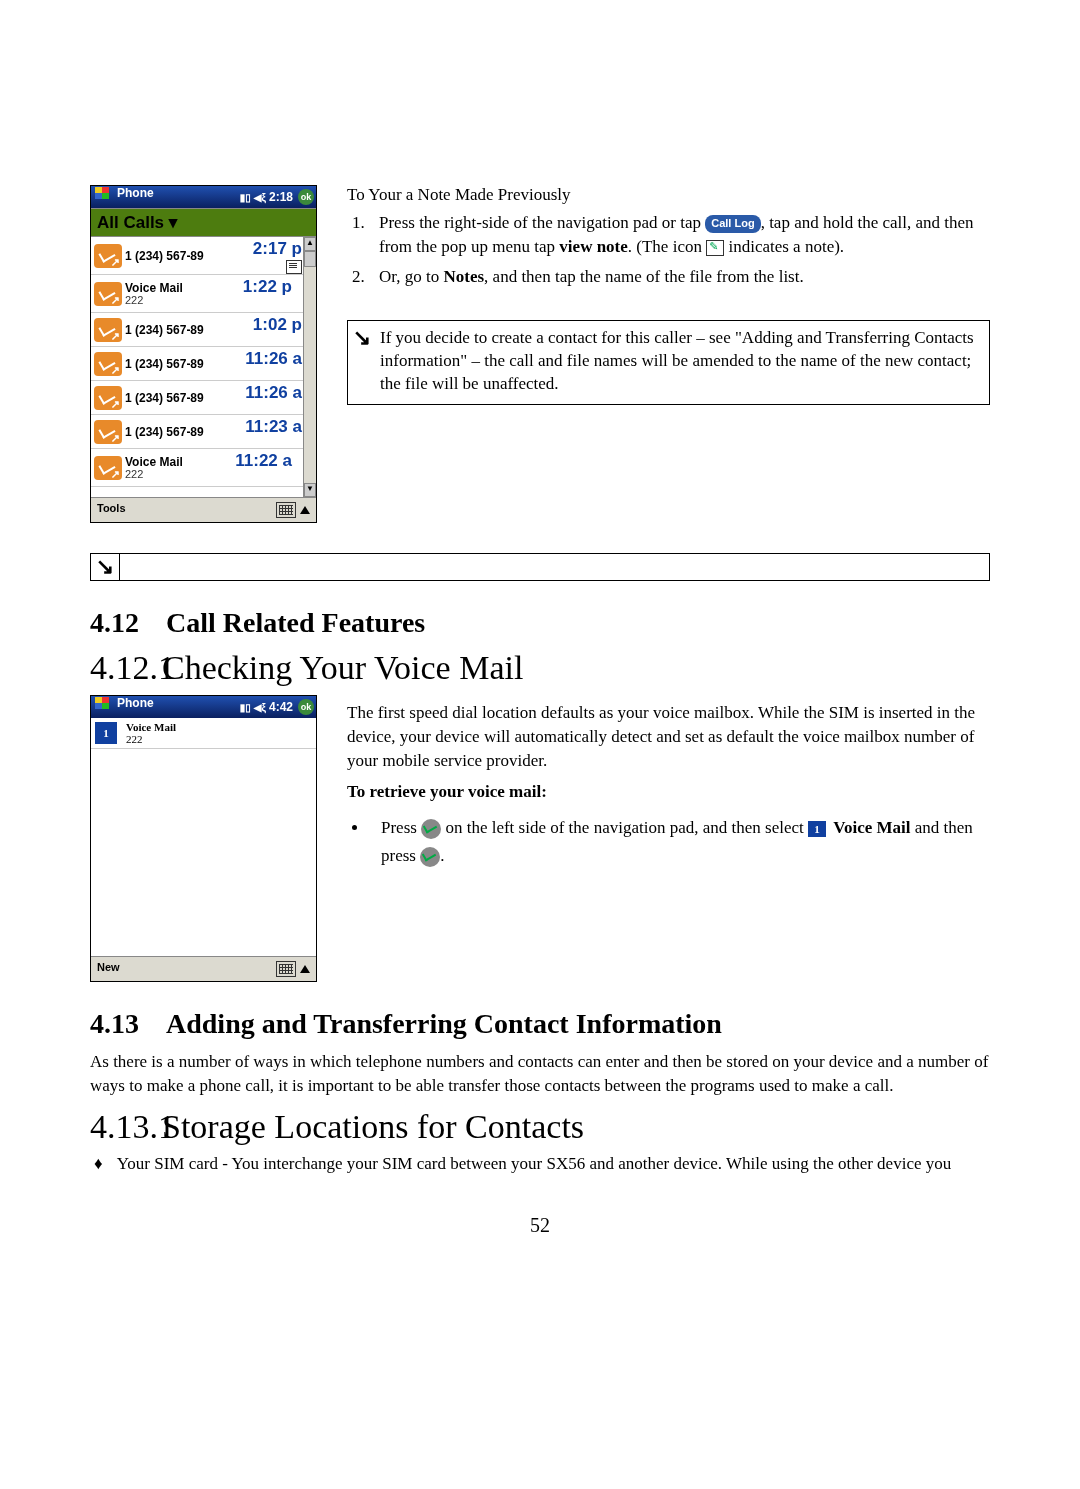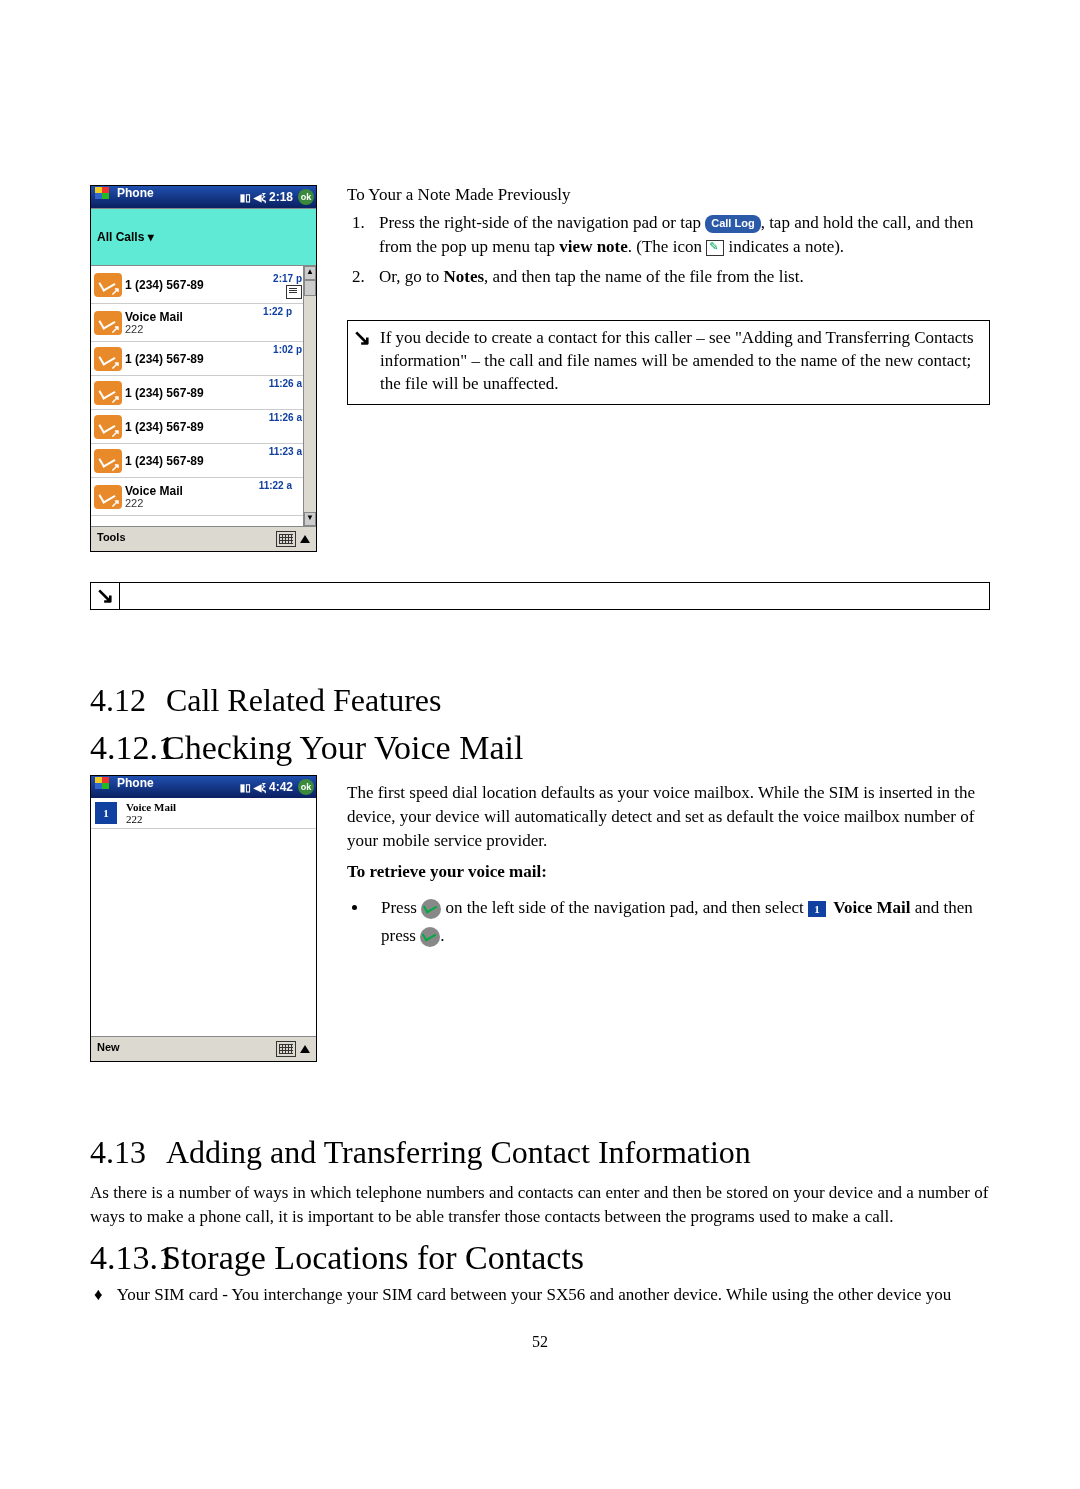--- a/index.html
+++ b/index.html
@@ -6,64 +6,64 @@
   .page{padding:185px 90px 40px 90px}
   .cols{display:flex;gap:30px}
   .scr{width:225px;flex:none;border:1px solid #000}
   .titlebar{background:#1a3a8a;background:linear-gradient(#2050b0,#0a2060);color:#fff;display:flex;height:22px;font-family:Tahoma,Arial,sans-serif;font-size:12px;font-weight:bold}
   .win-icon{width:20px;height:16px;margin:0 3px;position:relative}
   .win-icon::before{content:"";position:absolute;width:14px;height:12px;background:conic-gradient(#e33 0 25%,#2b2 0 50%,#36c 0 75%,#ec2 0);top:1px;left:1px}
   .tbar-time{margin-left:auto;display:flex;align-items:center;gap:3px}
   .sig{font-size:10px}
   .spk{font-size:10px}
   .okb{width:16px;height:16px;border-radius:50%;background:#3b8a3b;color:#fff;font-size:9px;font-weight:bold;display:flex;align-items:center;justify-content:center;margin:0 2px}
-  .subbar{background:#5eead4;font-family:Tahoma,Arial,sans-serif;font-size:12px;font-weight:bold;padding:21px 6px;border-top:1px solid #888;border-bottom:1px solid #888}
+  .subbar{background:#4d7c0f;font-family:Tahoma,Arial,sans-serif;font-size:17px;font-weight:bold;padding:3px 6px;border-top:1px solid #888;border-bottom:1px solid #888}
   .clist{height:260px;overflow:hidden;position:relative}
   .row{display:flex;align-items:center;border-bottom:1px solid #ccc;font-family:Tahoma,Arial,sans-serif;font-size:12px;font-weight:bold;height:33px}
   .row.tall{height:37px}
   .cicon{width:28px;height:24px;background:#e88a2a;border-radius:4px;margin:0 3px;position:relative;flex:none}
   .cicon::before{content:"";position:absolute;width:12px;height:8px;border:2px solid #fff;border-top:none;border-right:none;transform:rotate(-30deg);top:6px;left:6px}
   .cicon::after{content:"↗";color:#fff;position:absolute;font-size:11px;right:2px;bottom:-1px}
   .cname{flex:1;line-height:1}
   .sub{font-size:11px;font-weight:normal;color:#333}
-  .ctime{color:#1040a0;font-size:10px;white-space:nowrap;align-self:flex-start;padding-top:2px}
+  .ctime{color:#1040a0;font-size:17px;white-space:nowrap;align-self:flex-start;padding-top:2px}
   .noteico{width:14px;height:12px;border:1px solid #333;margin-top:1px;position:relative}
   .noteico::before{content:"";position:absolute;top:2px;left:2px;width:8px;height:1px;background:#333;box-shadow:0 2px #333,0 4px #333}
   .sbar{position:absolute;right:0;top:0;bottom:0;width:12px;background:#dcdad0;border-left:1px solid #888;display:flex;flex-direction:column}
   .sbbtn{height:12px;background:#ccc;border:1px solid #888;font-size:8px;text-align:center;line-height:10px}
   .sthumb{height:14px;background:#ccc;border:1px solid #888;margin-top:0}
   .strack{flex:1}
   .menubar{background:#dcdad0;font-family:Tahoma,Arial,sans-serif;font-size:11px;font-weight:bold;padding:4px 6px;border-top:1px solid #888;display:flex}
   .kbd{width:18px;height:14px;border:1px solid #333;margin-left:auto;position:relative}
   .kbd::before{content:"";position:absolute;top:2px;left:2px;right:2px;bottom:2px;background:repeating-linear-gradient(90deg,#333 0 1px,transparent 1px 3px),repeating-linear-gradient(#333 0 1px,transparent 1px 3px)}
   .caret{width:0;height:0;border-left:5px solid transparent;border-right:5px solid transparent;border-bottom:8px solid #000;margin-left:4px;align-self:center}
   .rtext{flex:1}
   .callbtn{display:inline-block;background:#2a5aa8;color:#fff;font-family:Tahoma,Arial;font-size:11px;font-weight:bold;padding:1px 6px;border-radius:8px;vertical-align:middle}
   .nico{display:inline-block;width:16px;height:14px;border:1px solid #333;vertical-align:middle;position:relative}
   .nico::before{content:"✎";position:absolute;font-size:11px;top:-2px;left:2px;color:#0a5}
   .nbox{border:1px solid #000;margin-top:32px;display:flex;padding:4px 6px 8px 0}
   .ncell{width:28px;text-align:center;font-size:22px;font-weight:bold;font-family:Arial}
   .ntxt{flex:1;padding:2px 6px 0 4px;line-height:1.35}
   .nbox2{border:1px solid #000;margin-top:30px;display:flex}
-  h2{font-family:"Times New Roman";font-weight:normal;font-size:32px;margin:72px 0 10px}
+  h2{font-family:"Times New Roman";font-weight:bold;font-size:28px;margin:26px 0 10px}
   h3{font-family:"Times New Roman";font-weight:normal;font-size:34px;margin:10px 0 8px}
   .num{display:inline-block;width:76px}
   .num3{display:inline-block;width:72px}
   .speed{width:18px;height:16px;background:#1040a0;color:#fff;font-family:Tahoma;font-size:11px;font-weight:bold;display:inline-flex;align-items:center;justify-content:center;vertical-align:middle;margin:0 3px 0 0}
   .speed.big{width:22px;height:22px}
   .pbtn{display:inline-block;width:20px;height:20px;border-radius:50%;background:#888;vertical-align:middle;position:relative}
   .pbtn::before{content:"";position:absolute;width:10px;height:6px;border:2px solid #0a4;border-top:none;border-right:none;transform:rotate(-30deg);top:4px;left:3px}
   ol{margin:6px 0;padding-left:22px}
   ol li{padding-left:10px;margin-bottom:6px;line-height:1.4}
   ul.b{list-style:disc;padding-left:22px;margin:12px 0}
   ul.b li{padding-left:12px;line-height:1.6}
   ul.d{list-style:none;padding-left:4px;margin:2px 0}
   ul.d li::before{content:"♦";margin-right:14px}
   .para{line-height:1.4}
-  .pnum{text-align:center;margin-top:28px;font-size:16px}
+  .pnum{text-align:center;margin-top:40px;font-size:20px}
   .sdlist{height:238px;background:#fff}
   .sdrow{display:flex;align-items:center;font-family:Tahoma;font-size:11px;font-weight:bold;padding:3px 4px;border-bottom:1px solid #ccc}
 </style>
 </head>
 <body>
 
 <div class="page">
 
   <div class="cols">
 

